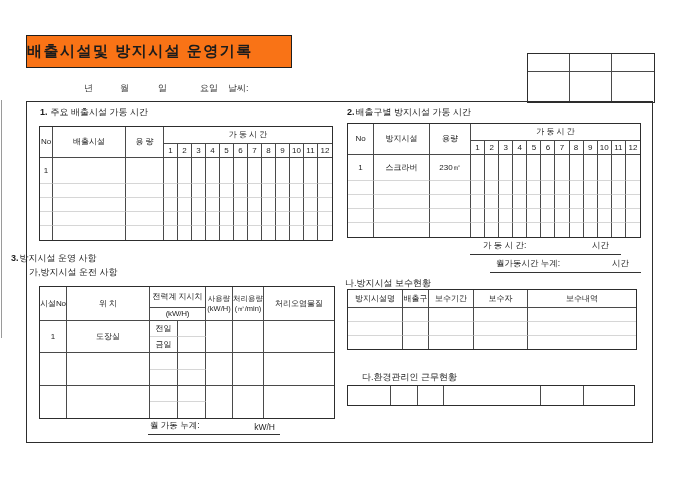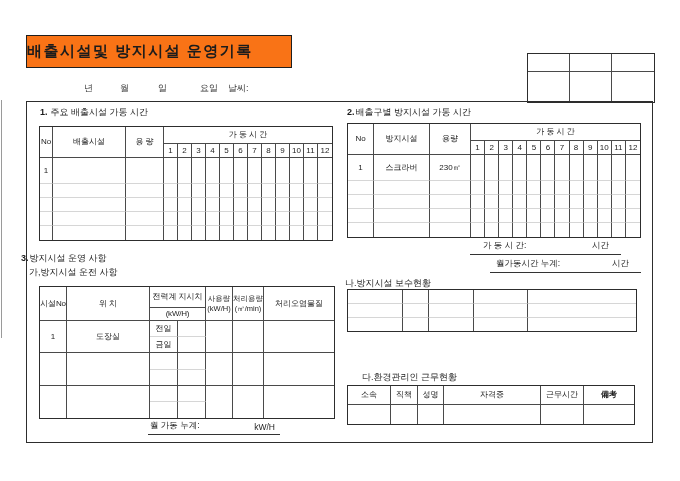--- a/index.html
+++ b/index.html
@@ -307,21 +307,21 @@
 
 <div class="underline-field" style="left:470px;top:241px;width:151px;height:14px;padding:0 12px 2px 13px">
   <span>가 동 시 간:</span>
   <span>시간</span>
 </div>
 <div class="underline-field" style="left:490px;top:259px;width:151px;height:14px;padding:0 12px 2px 6px">
   <span>월가동시간 누계:</span>
   <span>시간</span>
 </div>
 
-<div class="sec-label" style="left:21px;top:252px">
+<div class="sec-label" style="left:11px;top:252px">
   <b>3.</b><span>방지시설 운영 사항</span>
 </div>
 <div class="sec-label" style="left:29px;top:266px">가,방지시설 운전 사항</div>
 
 <table class="tbl" style="left:39px;top:286px;width:294px">
   <colgroup>
       <col style="width:27px">
       <col style="width:83px">
       <col style="width:28px">
       <col style="width:28px">
@@ -397,20 +397,27 @@
 <div class="sec-label" style="left:345px;top:277px">나.방지시설 보수현황</div>
 <table class="tbl" style="left:347px;top:289px;width:288px">
   <colgroup>
       <col style="width:55px">
       <col style="width:26px">
       <col style="width:45px">
       <col style="width:54px">
       <col style="width:108px">
     </colgroup>
   <tbody>
+      <tr class="h18">
+    <td>방지시설명</td>
+    <td>배출구</td>
+    <td>보수기간</td>
+    <td>보수자</td>
+    <td class="nr">보수내역</td>
+  </tr>
   <tr class="h14">
     <td class="lt"></td>
         <td class="lt"></td>
         <td class="lt"></td>
         <td class="lt"></td>
         <td class="lt nr"></td>
   </tr>
   <tr class="h14">
     <td class="lt"></td>
         <td class="lt"></td>
@@ -432,28 +439,20 @@
 <table class="tbl" style="left:347px;top:385px;width:286px">
   <colgroup>
       <col style="width:43px">
       <col style="width:27px">
       <col style="width:26px">
       <col style="width:97px">
       <col style="width:43px">
       <col style="width:50px">
     </colgroup>
   <tbody>
-      <tr class="h19">
-    <td>소속</td>
-    <td>직책</td>
-    <td>성명</td>
-    <td>자격증</td>
-    <td>근무시간</td>
-    <td class="nr hanja">備考</td>
-  </tr>
   <tr class="h19">
     <td></td>
         <td></td>
         <td></td>
         <td></td>
         <td></td>
         <td class="nr"></td>
   </tr>
 </tbody>
   </table>

